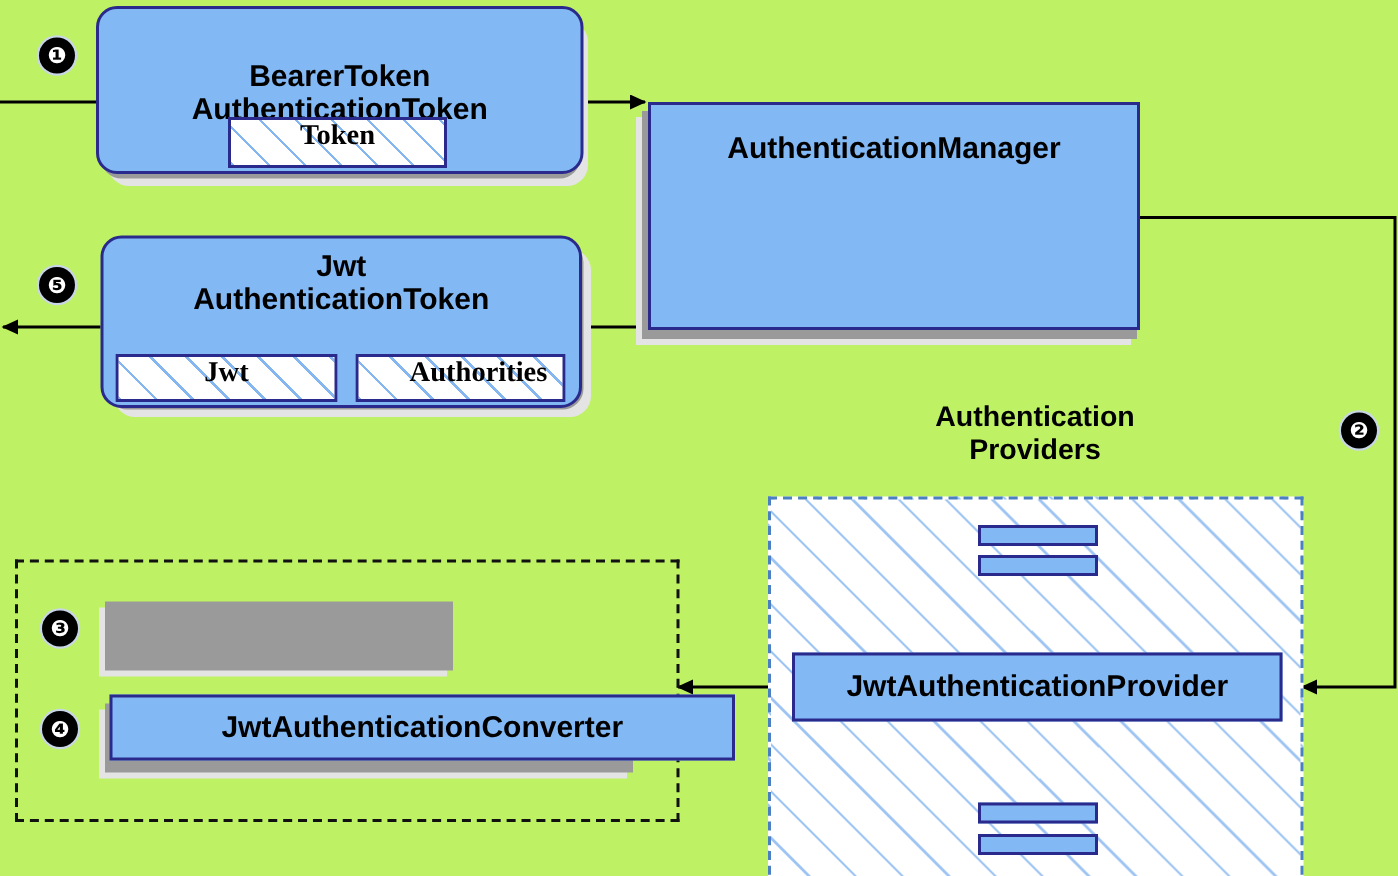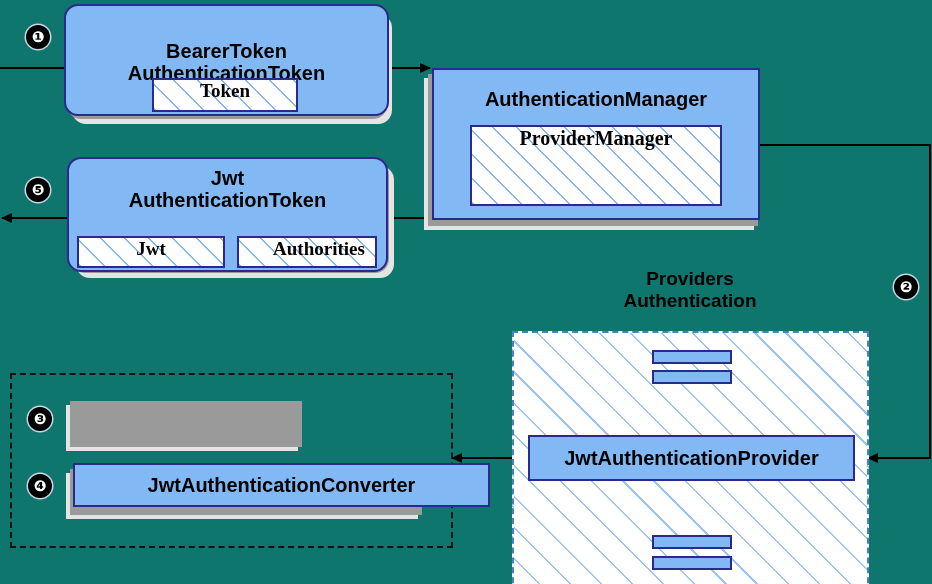--- a/index.html
+++ b/index.html
@@ -4,21 +4,21 @@
 <style>
   html, body {
     margin: 0;
     padding: 0;
     background: #ffffff;
   }
   #canvas {
     position: relative;
     width: 932px;
     height: 584px;
-    background: #0f766e;
+    background: #bef264;
     font-family: "Liberation Sans", sans-serif;
     overflow: hidden;
   }
   .svg-layer {
     position: absolute;
     left: 0;
     top: 0;
     width: 932px;
     height: 584px;
     pointer-events: none;
@@ -180,42 +180,39 @@
   </div>
   <div class="hatch fs19" style="left:152px; top:78px; width:146px; height:34px;">
     <span>Token</span>
   </div>
 
   <div class="shadow light" style="left:424px; top:78px; width:330px; height:152px;"></div>
   <div class="shadow dark" style="left:428px; top:74px; width:330px; height:152px;"></div>
   <div class="node" style="left:432px; top:68px; width:328px; height:152px; justify-content:flex-start; padding-top:18px;">
     <div class="fs20">AuthenticationManager</div>
   </div>
-  <div class="hatch fs20" style="left:470px; top:125px; width:252px; height:81px;">
-    <span>ProviderManager</span>
-  </div>
 
   <div class="shadow light rounded" style="left:76px; top:166px; width:318px; height:112px;"></div>
   <div class="shadow dark rounded" style="left:71px; top:161px; width:318px; height:112px;"></div>
   <div class="node rounded" style="left:67px; top:157px; width:321px; height:115px; justify-content:flex-start; padding-top:8px;">
     <div class="title-2 fs20">
       <div>Jwt</div>
       <div>AuthenticationToken</div>
     </div>
   </div>
   <div class="hatch fs19" style="left:77px; top:236px; width:148px; height:32px;">
     <span>Jwt</span>
   </div>
   <div class="hatch fs19" style="left:237px; top:236px; width:140px; height:32px;padding-left:24px;">
     <span>Authorities</span>
   </div>
 
   <div class="group-label" style="left:560px; top:268px; width:260px;">
+    <div>Authentication</div>
     <div>Providers</div>
-    <div>Authentication</div>
   </div>
 
   <div class="providers-area" style="left:512px; top:331px; width:357px; height:262px;"></div>
 
   <div class="bar" style="left:652px; top:350px; width:80px; height:14px;"></div>
   <div class="bar" style="left:652px; top:370px; width:80px; height:14px;"></div>
 
   <div class="shadow light" style="left:520px; top:443px; width:330px; height:46px;"></div>
   <div class="shadow dark" style="left:524px; top:439px; width:330px; height:46px;"></div>
   <div class="node" style="left:528px; top:435px; width:327px; height:46px;">

